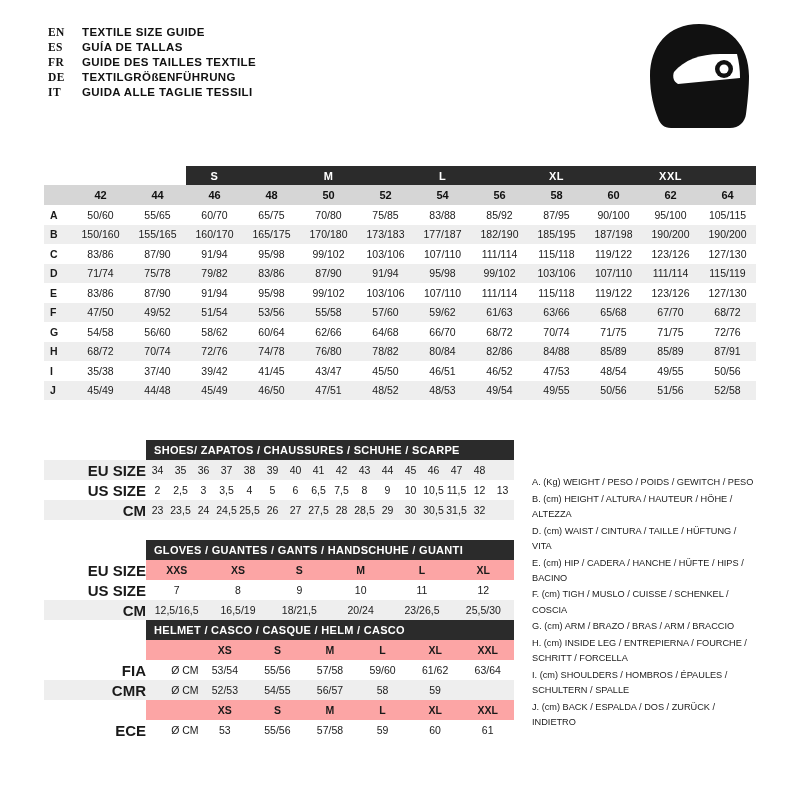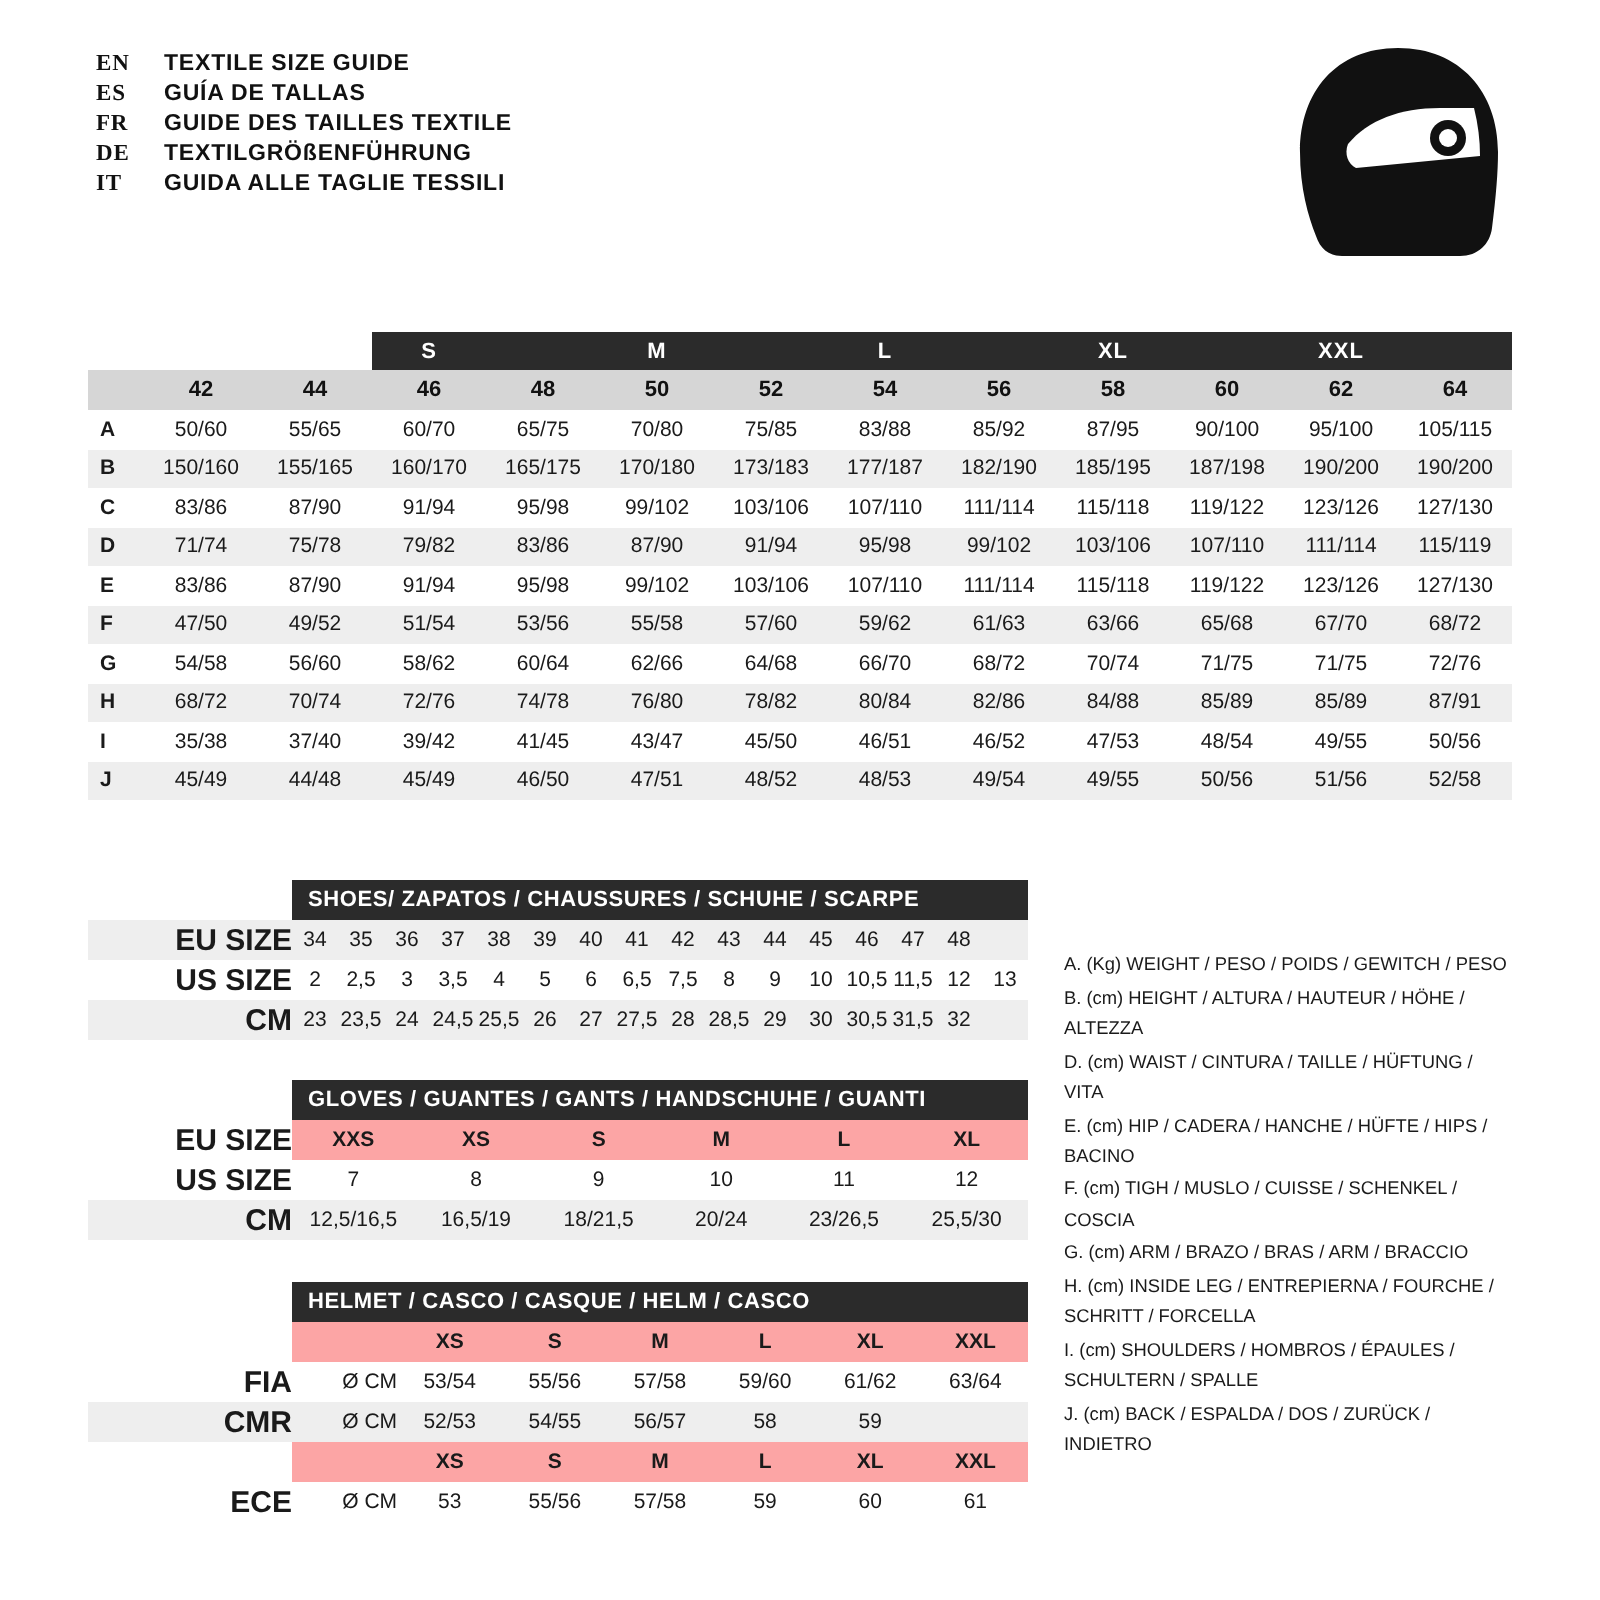--- a/index.html
+++ b/index.html
@@ -532,21 +532,21 @@
             <td>12,5/16,5</td>
             <td>16,5/19</td>
             <td>18/21,5</td>
             <td>20/24</td>
             <td>23/26,5</td>
             <td>25,5/30</td>
           </tr>
         </tbody>
       </table>
 
-      <table class="sub-table" style="margin-top:21px;">
+      <table class="sub-table" style="margin-top:0;">
         <tbody>
           <tr class="banner">
             <td class="cat-label"></td>
             <td class="banner-cell" colspan="7">HELMET / CASCO / CASQUE / HELM / CASCO</td>
           </tr>
           <tr class="sizehdr">
             <td class="cat-label"></td>
             <td></td>
             <td>XS</td>
             <td>S</td>

